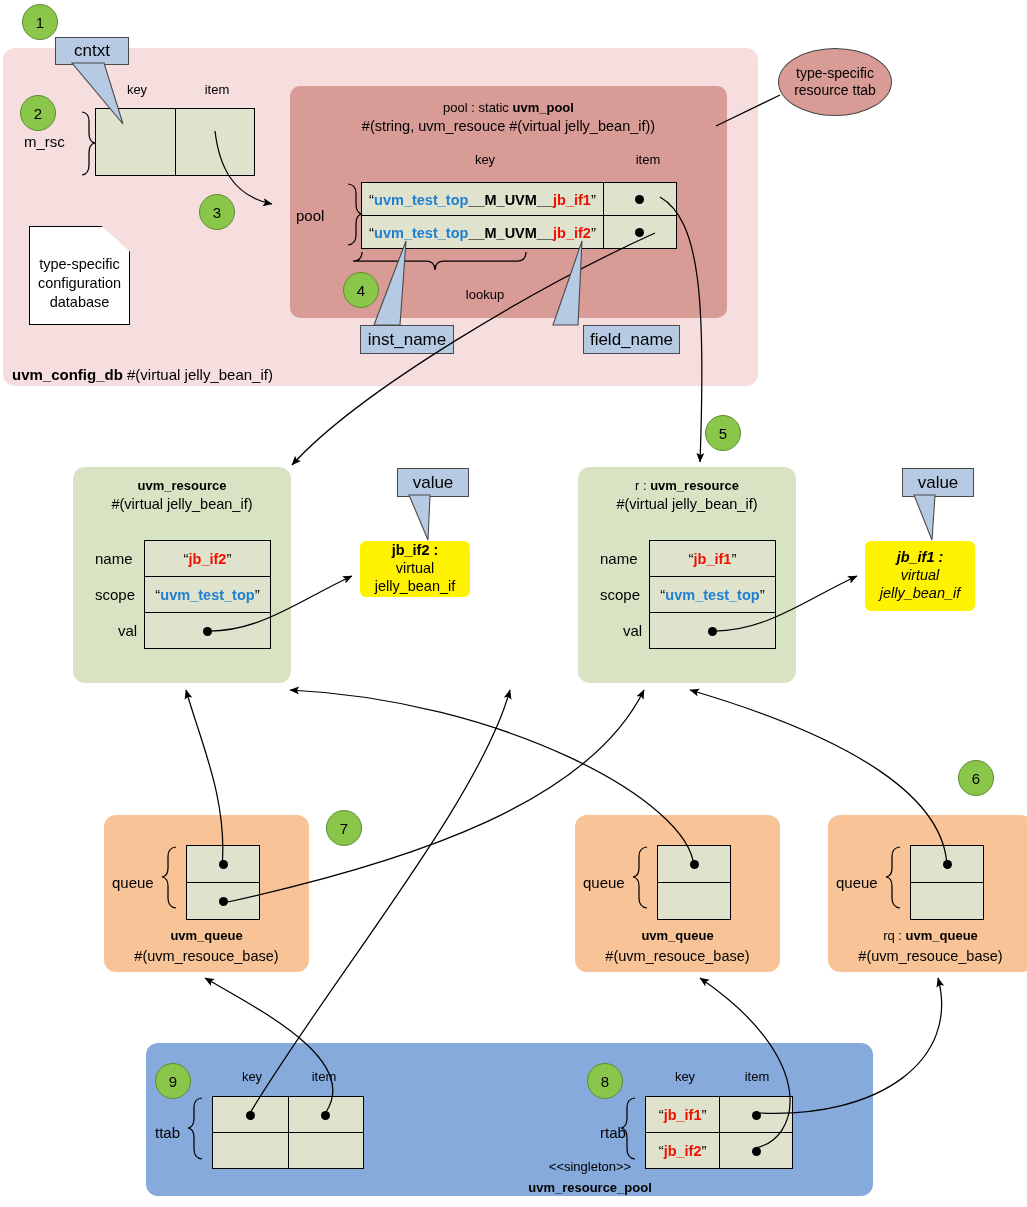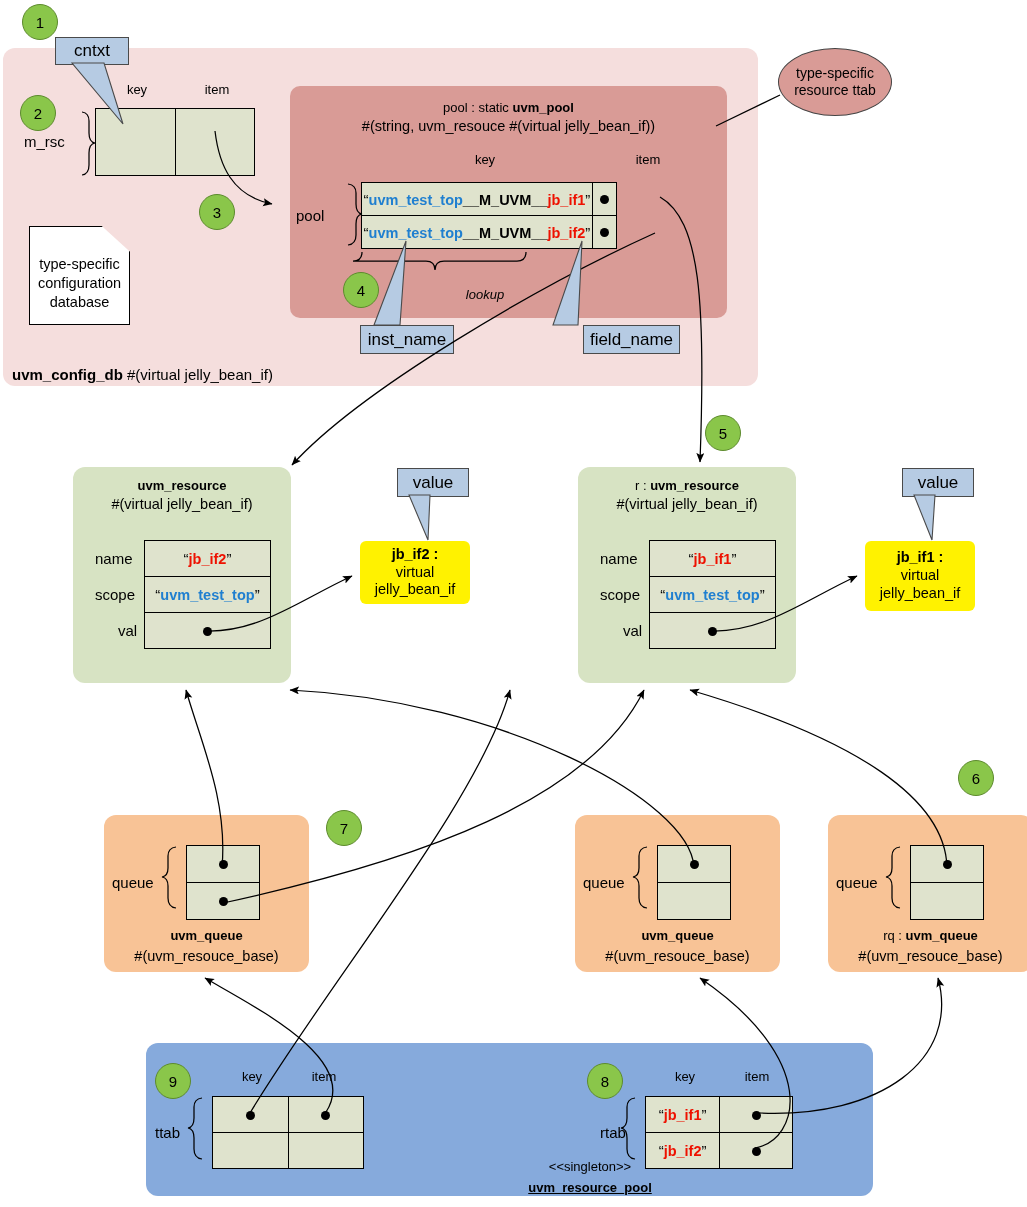--- a/index.html
+++ b/index.html
@@ -97,38 +97,38 @@
 
   <div class="t-c" style="left:300px;top:118px;width:417px;font-size:14.5px;">#(string, uvm_resouce #(virtual jelly_bean_if))</div>
   <div class="t-c" style="left:300px;top:100px;width:417px;">
     <span>pool : static </span><span class="b">uvm_pool</span>
   </div>
 
   <div class="t-c" style="left:455px;top:152px;width:60px;">key</div>
   <div class="t-c" style="left:618px;top:152px;width:60px;">item</div>
   <div class="t" style="left:296px;top:207px;">pool</div>
 
-  <table class="abs tbl" style="left:361px;top:182px;width:256px;height:64px;">
+  <table class="abs tbl" style="left:361px;top:182px;width:316px;height:64px;">
     <tbody>
         <tr>
       <td style="width:243px;height:32px;">
         <span class="qt">“</span><span class="blue">uvm_test_top</span><span style="font-weight:bold;">__M_UVM__</span><span class="red">jb_if1</span><span class="qt">”</span>
       </td>
       <td style="width:81px;height:32px;"><span class="dot"></span></td>
     </tr>
     <tr>
       <td style="height:32px;">
         <span class="qt">“</span><span class="blue">uvm_test_top</span><span style="font-weight:bold;">__M_UVM__</span><span class="red">jb_if2</span><span class="qt">”</span>
       </td>
       <td style="height:32px;"><span class="dot"></span></td>
     </tr>
   </tbody>
     </table>
 
-  <div class="t-c" style="left:440px;top:287px;width:90px;font-style:italic;">lookup</div>
+  <div class="t-c" style="left:440px;top:287px;width:90px;">lookup</div>
 
   <div class="callout" style="left:360px;top:325px;width:92px;height:27px;">inst_name</div>
   <div class="callout" style="left:539px;top:325px;width:95px;height:27px;margin-left:44px;">field_name</div>
 
   <div class="ellipse" style="left:778px;top:48px;width:112px;height:66px;">
     <div>type-specific</div>
     <div>resource ttab</div>
   </div>
 
   <div class="abs panel-res" style="left:73px;top:467px;width:218px;height:216px;"></div>
@@ -153,21 +153,21 @@
         <span class="qt">“</span><span class="blue">uvm_test_top</span><span class="qt">”</span>
       </td>
     </tr>
     <tr>
       <td style="height:35px;"><span class="dot"></span></td>
     </tr>
   </tbody>
     </table>
 
   <div class="callout" style="left:397px;top:468px;width:70px;height:27px;">value</div>
-  <div class="yellow" style="left:360px;top:541px;width:110px;height:63px;">
+  <div class="yellow" style="left:360px;top:541px;width:110px;height:56px;">
     <div class="b">jb_if2 :</div>
     <div>virtual</div>
     <div>jelly_bean_if</div>
   </div>
 
   <div class="abs panel-res" style="left:578px;top:467px;width:218px;height:216px;"></div>
   <div class="t-c" style="left:578px;top:478px;width:218px;">
     <span>r : </span><span class="b">uvm_resource</span>
   </div>
   <div class="t-c" style="left:578px;top:496px;width:218px;font-size:14.5px;">#(virtual jelly_bean_if)</div>
@@ -188,21 +188,21 @@
         <span class="qt">“</span><span class="blue">uvm_test_top</span><span class="qt">”</span>
       </td>
     </tr>
     <tr>
       <td style="height:35px;"><span class="dot"></span></td>
     </tr>
   </tbody>
     </table>
 
   <div class="callout" style="left:902px;top:468px;width:70px;height:27px;">value</div>
-  <div class="yellow" style="left:865px;top:541px;width:110px;height:70px;">
+  <div class="yellow" style="left:865px;top:541px;width:110px;height:70px;font-style:italic;">
     <div class="b">jb_if1 :</div>
     <div>virtual</div>
     <div>jelly_bean_if</div>
   </div>
 
   <div class="abs panel-queue" style="left:104px;top:815px;width:205px;height:157px;"></div>
   <div class="t" style="left:112px;top:874px;">queue</div>
   <table class="abs tbl" style="left:186px;top:845px;width:74px;height:72px;">
     <tbody>
         <tr>
@@ -248,21 +248,21 @@
   </tbody>
     </table>
   <div class="t-c" style="left:828px;top:928px;width:205px;">
     <span>rq : </span><span class="b">uvm_queue</span>
   </div>
   <div class="t-c" style="left:828px;top:948px;width:205px;font-size:14.5px;">#(uvm_resouce_base)</div>
 
   <div class="abs panel-rpool" style="left:146px;top:1043px;width:727px;height:153px;"></div>
 
   <div class="t-c" style="left:470px;top:1159px;width:240px;">&lt;&lt;singleton&gt;&gt;</div>
-  <div class="t-c b" style="left:470px;top:1180px;width:240px;text-decoration:underline;">uvm_resource_pool</div>
+  <div class="t-c b" style="left:470px;top:1180px;width:240px;">uvm_resource_pool</div>
 
   <div class="t-c" style="left:225px;top:1069px;width:54px;">key</div>
   <div class="t-c" style="left:297px;top:1069px;width:54px;">item</div>
   <div class="t" style="left:155px;top:1124px;">ttab</div>
   <table class="abs tbl" style="left:212px;top:1096px;width:152px;height:70px;">
     <tbody>
         <tr>
       <td style="width:76px;height:35px;"><span class="dot"></span></td>
       <td style="width:76px;height:35px;"><span class="dot"></span></td>
     </tr>

